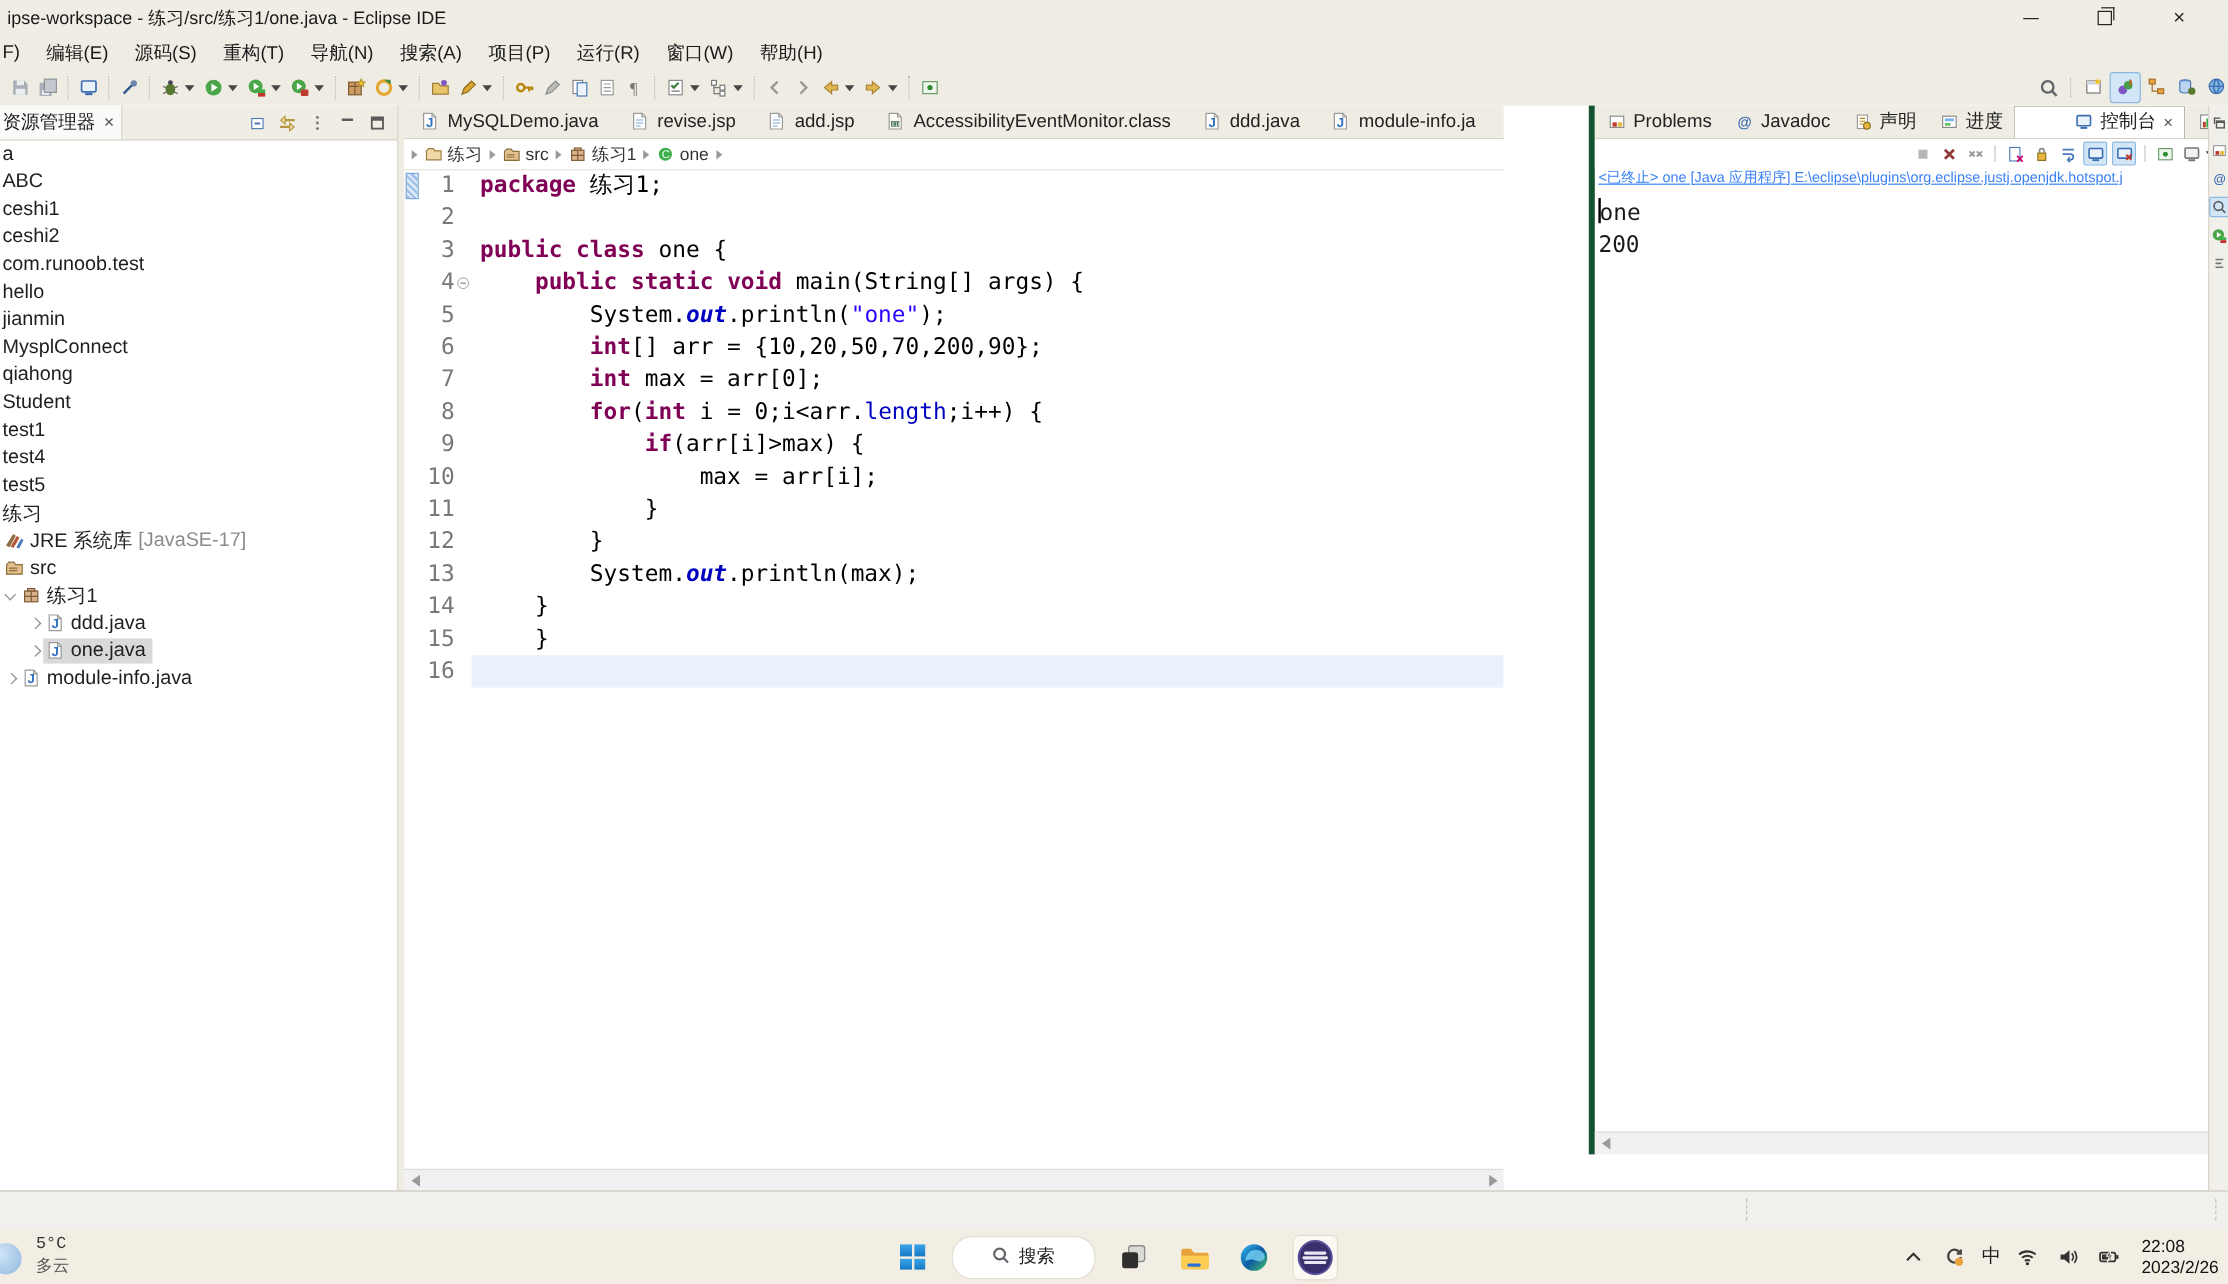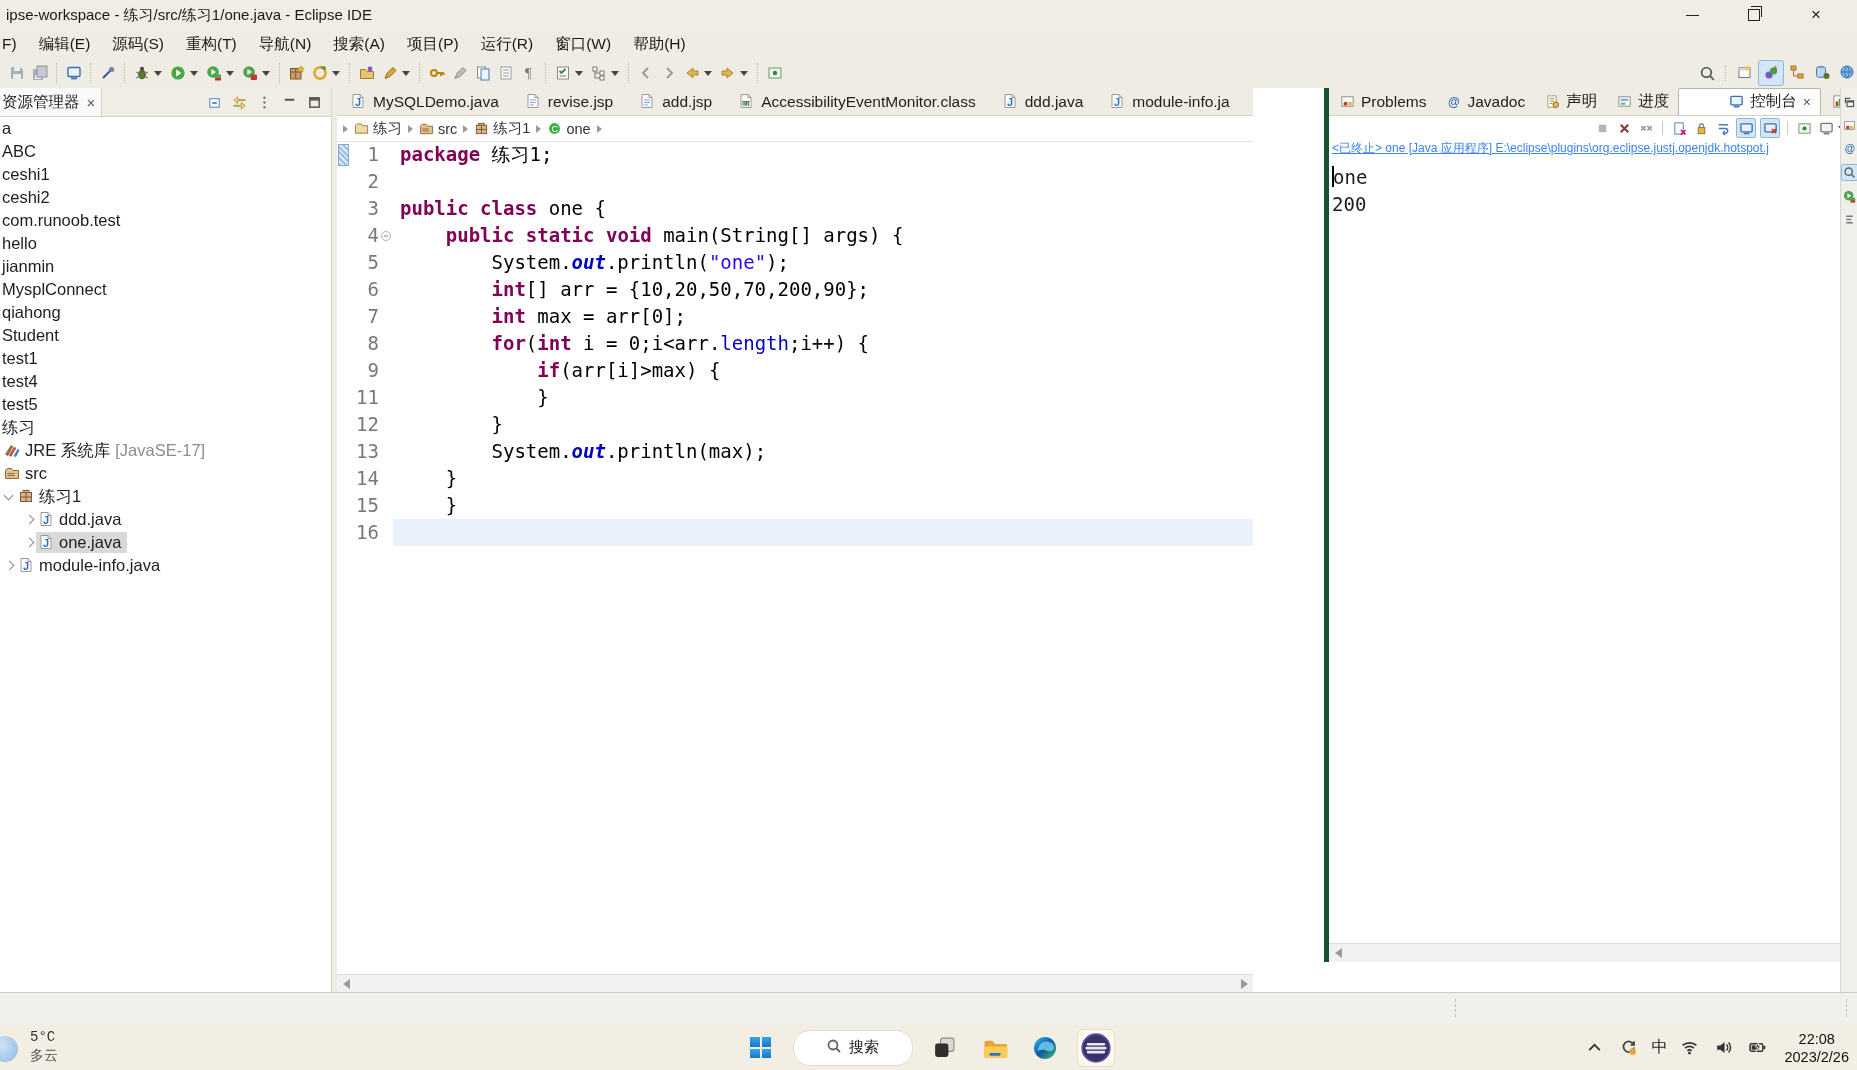--- a/index.html
+++ b/index.html
@@ -117,21 +117,21 @@
               background:radial-gradient(circle at 35% 35%,#cfe4f7,#8fb8e0);}
   .tb-center{position:absolute;left:50%;top:0;height:45px;transform:translateX(-50%);display:flex;align-items:center;gap:14px;}
   .tb-app{width:36px;height:36px;display:flex;align-items:center;justify-content:center;border-radius:6px;}
   .tb-app.active{background:#fcf9f3;border:1px solid #e3ddd0;}
   .win-logo{width:21px;height:21px;display:grid;grid-template-columns:1fr 1fr;grid-template-rows:1fr 1fr;gap:2px;}
   .win-logo span{background:linear-gradient(180deg,#3aa4e8,#1679c4);}
   .search-pill{height:34px;width:118px;background:#fff;border:1px solid #e2ddd2;border-radius:17px;
                display:flex;align-items:center;justify-content:center;font-size:15px;color:#222;gap:7px;}
   .tray{position:absolute;right:8px;top:0;height:45px;display:flex;align-items:center;gap:11px;}
   .tray .ime{font-size:16px;color:#222;}
-  .clock{text-align:center;font-size:14.5px;line-height:18px;color:#111;margin-left:4px;}
+  .clock{text-align:left;font-size:14.5px;line-height:18px;color:#111;margin-left:4px;}
 </style>
 </head>
 <body>
 
 <div class="titlebar">
   <span class="title-text">ipse-workspace - 练习/src/练习1/one.java - Eclipse IDE</span>
   <div class="win-controls">
     <span class="win-btn">
         <span class="wc-min"></span>
       </span>
@@ -698,20 +698,26 @@
           <span class="ruler"></span>
           <span class="lnum">8</span>
           <span class="fold"></span>
           <span class="ltext"><span class="tk-pl">        </span><span class="tk-kw">for</span><span class="tk-pl">(</span><span class="tk-kw">int</span><span class="tk-pl"> i = 0;i&lt;arr.</span><span class="tk-fl2">length</span><span class="tk-pl">;i++) {</span></span>
         </div>
         <div class="cl">
           <span class="ruler"></span>
           <span class="lnum">9</span>
           <span class="fold"></span>
           <span class="ltext"><span class="tk-pl">            </span><span class="tk-kw">if</span><span class="tk-pl">(arr[i]&gt;max) {</span></span>
+        </div>
+        <div class="cl">
+          <span class="ruler"></span>
+          <span class="lnum">10</span>
+          <span class="fold"></span>
+          <span class="ltext"><span class="tk-pl">                max = arr[i];</span></span>
         </div>
         <div class="cl">
           <span class="ruler"></span>
           <span class="lnum">11</span>
           <span class="fold"></span>
           <span class="ltext"><span class="tk-pl">            }</span></span>
         </div>
         <div class="cl">
           <span class="ruler"></span>
           <span class="lnum">12</span>

